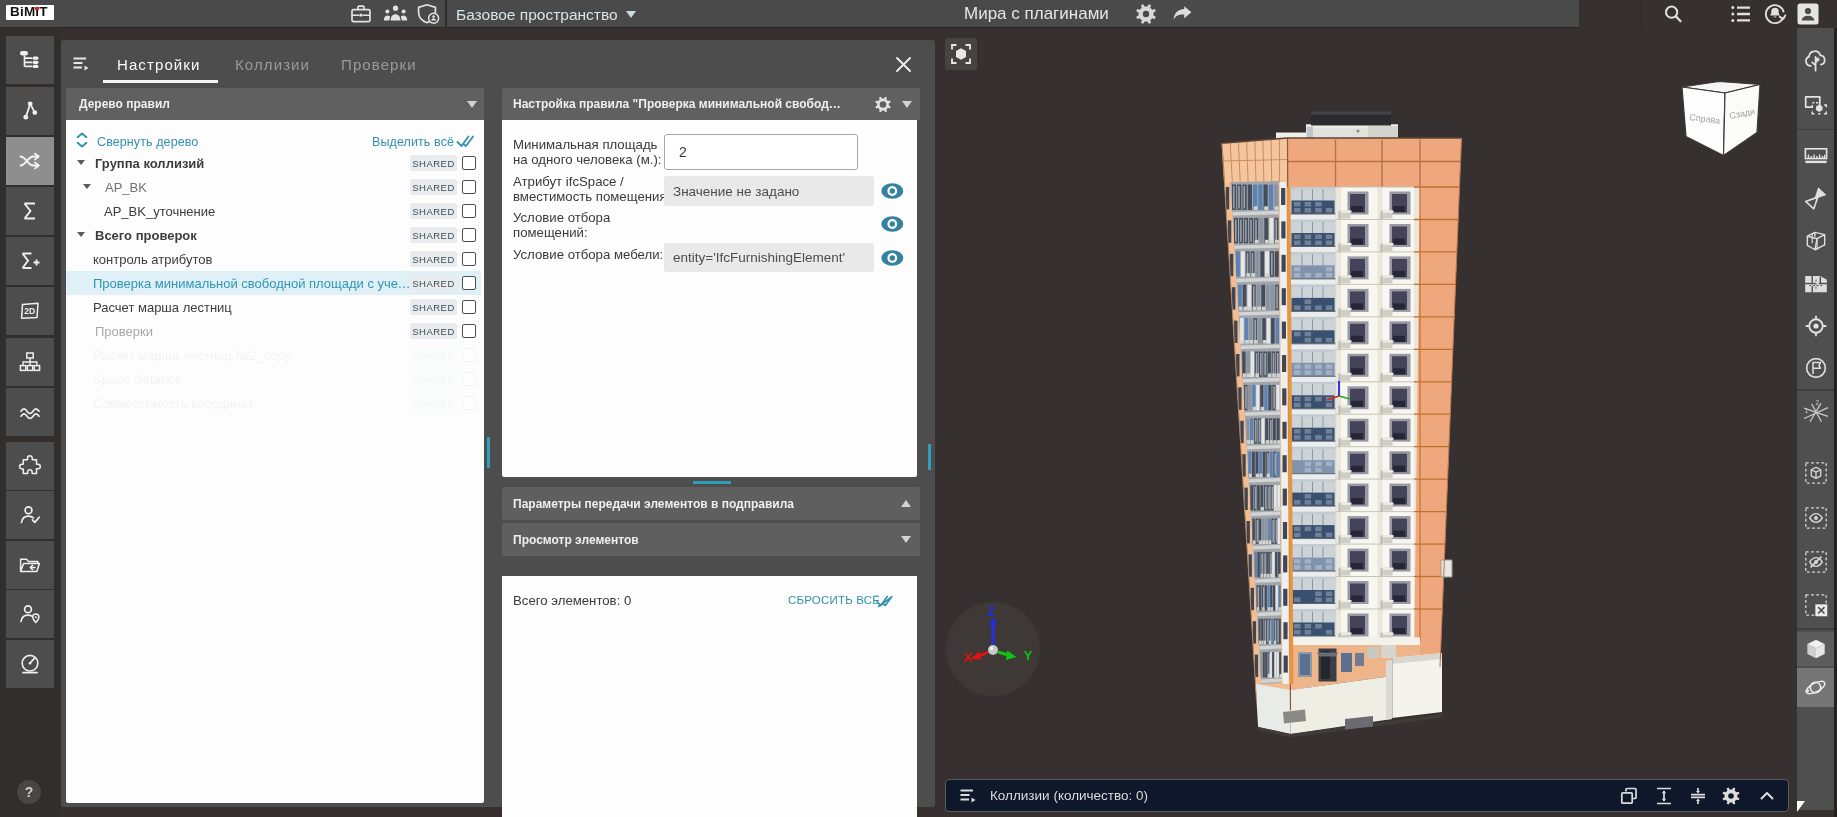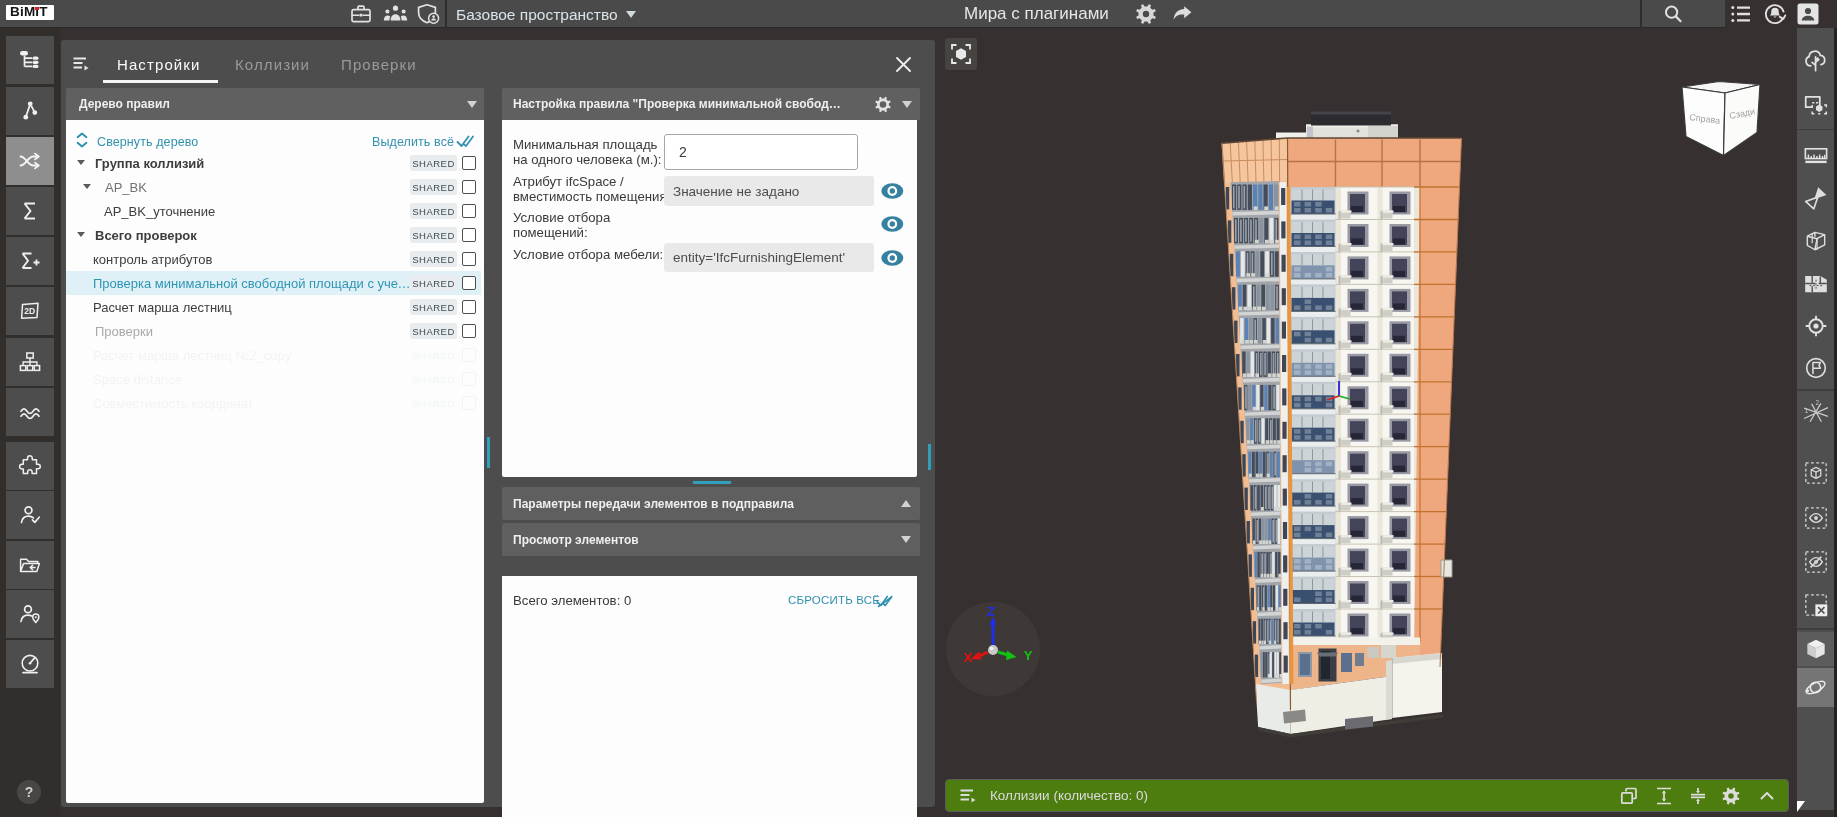--- a/index.html
+++ b/index.html
@@ -1,33 +1,33 @@
 <!DOCTYPE html>
 <html><head><meta charset="utf-8"><style>
 html,body{margin:0;padding:0;}
 body{width:1837px;height:817px;overflow:hidden;background:#363130;font-family:"Liberation Sans", sans-serif;position:relative;}
 .abs{position:absolute;}
 .ic{display:flex;align-items:center;justify-content:center;}
-#topbar{left:0;top:0;width:1725px;height:28px;background:#4a4a4a;border-bottom:1px solid #2b2827;box-sizing:border-box;}
+#topbar{left:0;top:0;width:1579px;height:28px;background:#4a4a4a;border-bottom:1px solid #2b2827;box-sizing:border-box;}
 #leftbar{left:0;top:28px;width:60px;height:789px;background:#322e2c;}
 .lbtn{position:absolute;left:6px;width:48px;height:48px;background:#4d4d4d;display:flex;align-items:center;justify-content:center;}
 #dialog{left:61px;top:40px;width:874px;height:767px;background:#4d4d4d;border-radius:3px;}
 .hdrbar{position:absolute;background:#606060;color:#efefef;font-weight:bold;font-size:12px;display:flex;align-items:center;border-radius:2px 2px 0 0;}
 .white{position:absolute;background:#fdfdfd;}
 .tri-d{width:0;height:0;border-left:5.5px solid transparent;border-right:5.5px solid transparent;border-top:7px solid #d2d2d2;}
 .tri-u{width:0;height:0;border-left:5.5px solid transparent;border-right:5.5px solid transparent;border-bottom:7px solid #d2d2d2;}
 .badge{position:absolute;left:344px;top:4px;width:47px;height:16px;background:#e9ecee;border-radius:2px;color:#3d4d57;font-size:9.5px;letter-spacing:0.5px;display:flex;align-items:center;justify-content:center;}
 .cbx{position:absolute;left:396px;top:5px;width:12px;height:12px;border:1.6px solid #4e4e4e;border-radius:2px;background:#fff;}
 .texp{width:0;height:0;border-left:4.5px solid transparent;border-right:4.5px solid transparent;border-top:5.5px solid #5a5a5a;position:absolute;top:9px;}
 .teal{color:#3191ae;}
 .flabel{position:absolute;left:11px;font-size:13.2px;color:#3a3a3a;line-height:15px;}
 .gfield{position:absolute;left:162px;width:202px;background:#e9e9e9;border-radius:3px;color:#4d4d4d;font-size:13.5px;display:flex;align-items:center;padding-left:9px;box-sizing:border-box;}
 #rightbar{left:1797px;top:28px;width:37px;height:782px;background:#4f4f4f;}
 .ribtn{position:absolute;left:0;width:37px;display:flex;align-items:center;justify-content:center;}
-#botbar{left:945px;top:779px;width:844px;height:33px;background:#4d7c0f;border:1px solid #5c5c5c;border-radius:4px;box-sizing:border-box;display:flex;align-items:center;color:#dcdcdc;font-size:13.5px;}
+#botbar{left:945px;top:779px;width:844px;height:33px;background:#0f172a;border:1px solid #5c5c5c;border-radius:4px;box-sizing:border-box;display:flex;align-items:center;color:#dcdcdc;font-size:13.5px;}
 </style></head><body>
 <div id="topbar" class="abs">
     <div class="abs" style="left:6px;top:4.5px;width:48px;height:15px;background:#fff;border-radius:1px;"></div>
     <div class="abs" style="left:10px;top:3.5px;width:44px;height:16px;font-size:13.5px;font-weight:bold;color:#141414;letter-spacing:0.2px;">BiMiT</div>
     <div class="abs" style="left:35.3px;top:6.6px;width:3.6px;height:3.6px;background:#e02020;"></div>
     <div class="abs ic" style="left:349px;top:2px;width:24px;height:24px;">
       <svg width="24" height="24" viewBox="0 0 24 24" style="">
         <rect x="3" y="7.6" width="18" height="12" rx="1.6" stroke="#e2e2e2" stroke-width="1.7" fill="none"></rect>
         <path d="M9 7.6 V5.2 a1 1 0 0 1 1-1 h4 a1 1 0 0 1 1 1 V7.6" stroke="#e2e2e2" stroke-width="1.7" fill="none"></path>
         <path d="M3 13.2 h7.4 M13.6 13.2 H21" stroke="#e2e2e2" stroke-width="1.6" fill="none"></path>

